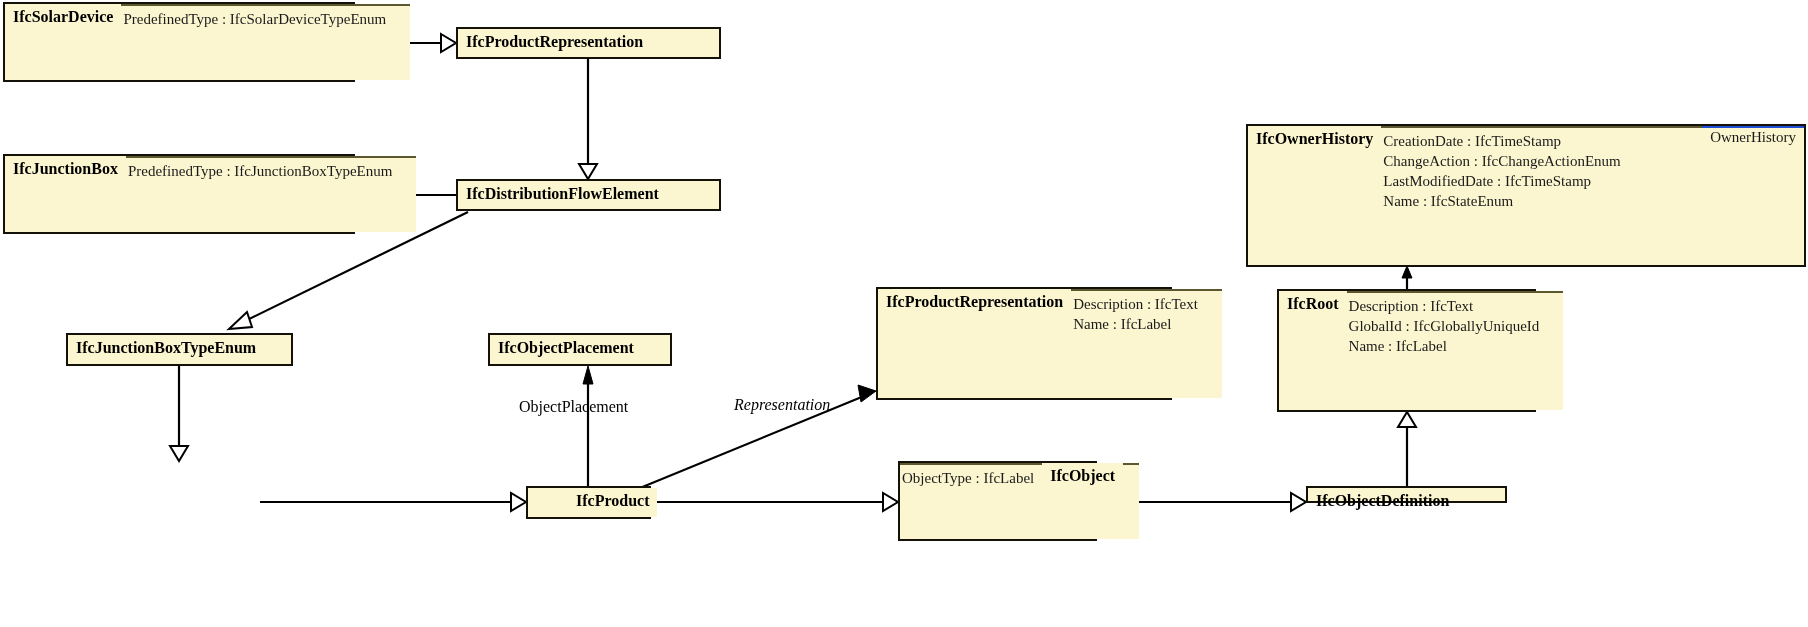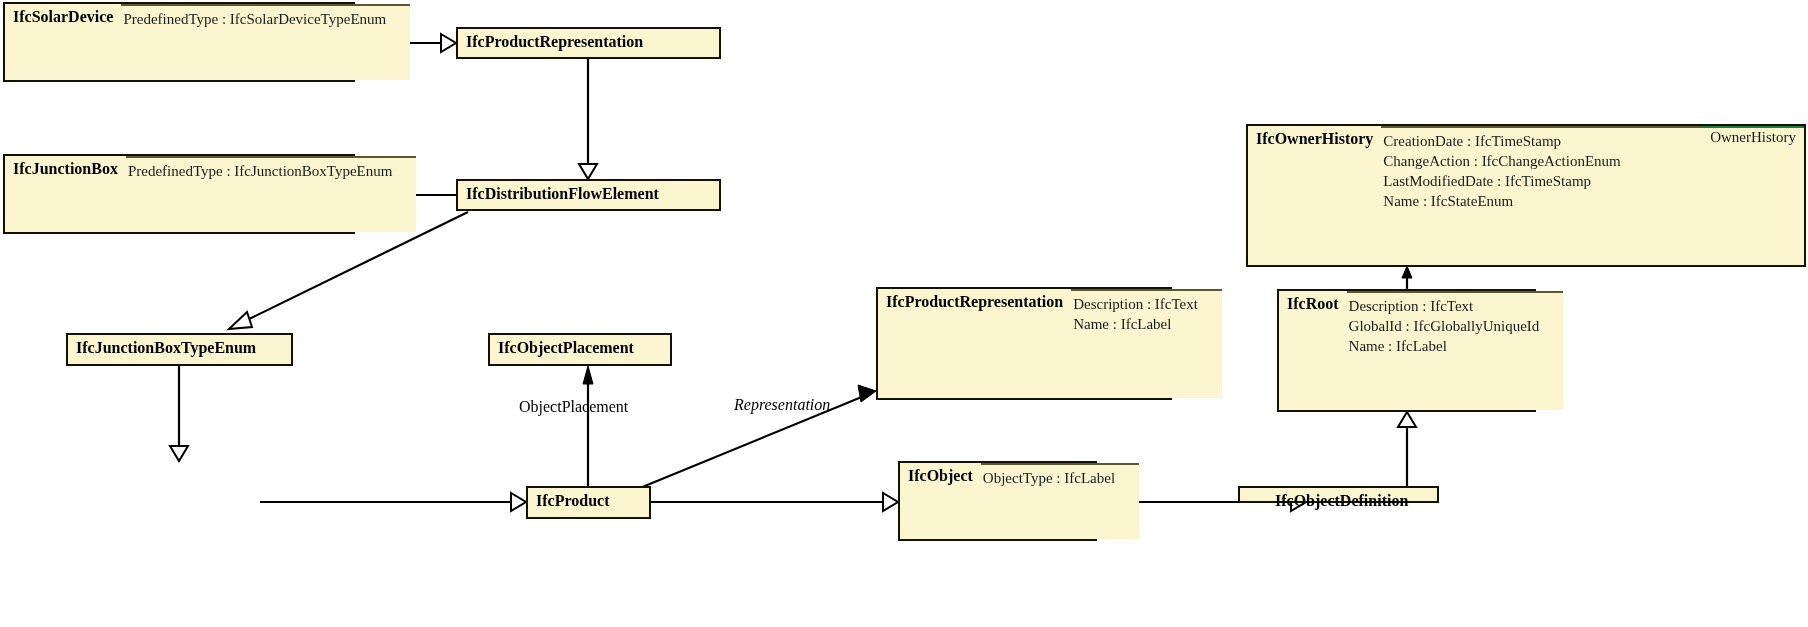--- a/index.html
+++ b/index.html
@@ -43,21 +43,21 @@
     padding: 4px 8px 5px 2px;
     line-height: 1.33;
     color: #1a1a1a;
   }
   .compartment.ops {
     border-top: 2px solid #5d5730;
     min-height: 16px;
     padding: 2px 8px;
   }
   .compartment.rolebar {
-    border-top: 2px solid #15803d;
+    border-top: 2px solid #1d4ed8;
     text-align: center;
     font-size: 15px;
     padding: 1px 8px 3px 8px;
     color: #1a1a1a;
   }
   .attr-line { white-space: nowrap; }
 
   .edge-label {
     position: absolute;
     font-size: 16px;
@@ -206,33 +206,33 @@
 
   <div class="uml-class" style="left:66px; top:333px; width:227px; height:33px;">
     <div class="compartment title">IfcJunctionBoxTypeEnum</div>
   </div>
 
   <div class="uml-class" style="left:488px; top:333px; width:184px; height:33px;">
     <div class="compartment title">IfcObjectPlacement</div>
   </div>
 
 
-  <div class="uml-class" style="left:526px; top:486px; width:125px; height:33px;">
+  <div class="uml-class" style="left:526px; top:486px; width:125px; height:33px;padding-left:40px;">
     <div class="compartment title">IfcProduct</div>
   </div>
 
   <div class="uml-class" style="left:898px; top:461px; width:199px; height:80px;">
-    <div class="compartment title">IfcObject</div>
     <div class="compartment attrs">
       <div class="attr-line">ObjectType : IfcLabel</div>
     </div>
-    <div class="compartment ops"></div>
-  </div>
-
-  <div class="uml-class" style="left:1238px; top:486px; width:201px; height:17px;padding-left:27px;">
+    <div class="compartment title">IfcObject</div>
+    <div class="compartment ops"></div>
+  </div>
+
+  <div class="uml-class" style="left:1306px; top:486px; width:201px; height:17px;">
     <div class="compartment title">IfcObjectDefinition</div>
   </div>
 
   <div class="edge-label" style="left:519px; top:398px;">ObjectPlacement</div>
 
   <div class="edge-label" style="left:734px; top:396px;font-style:italic;">Representation</div>
 
 </div>
 
 </body></html>

